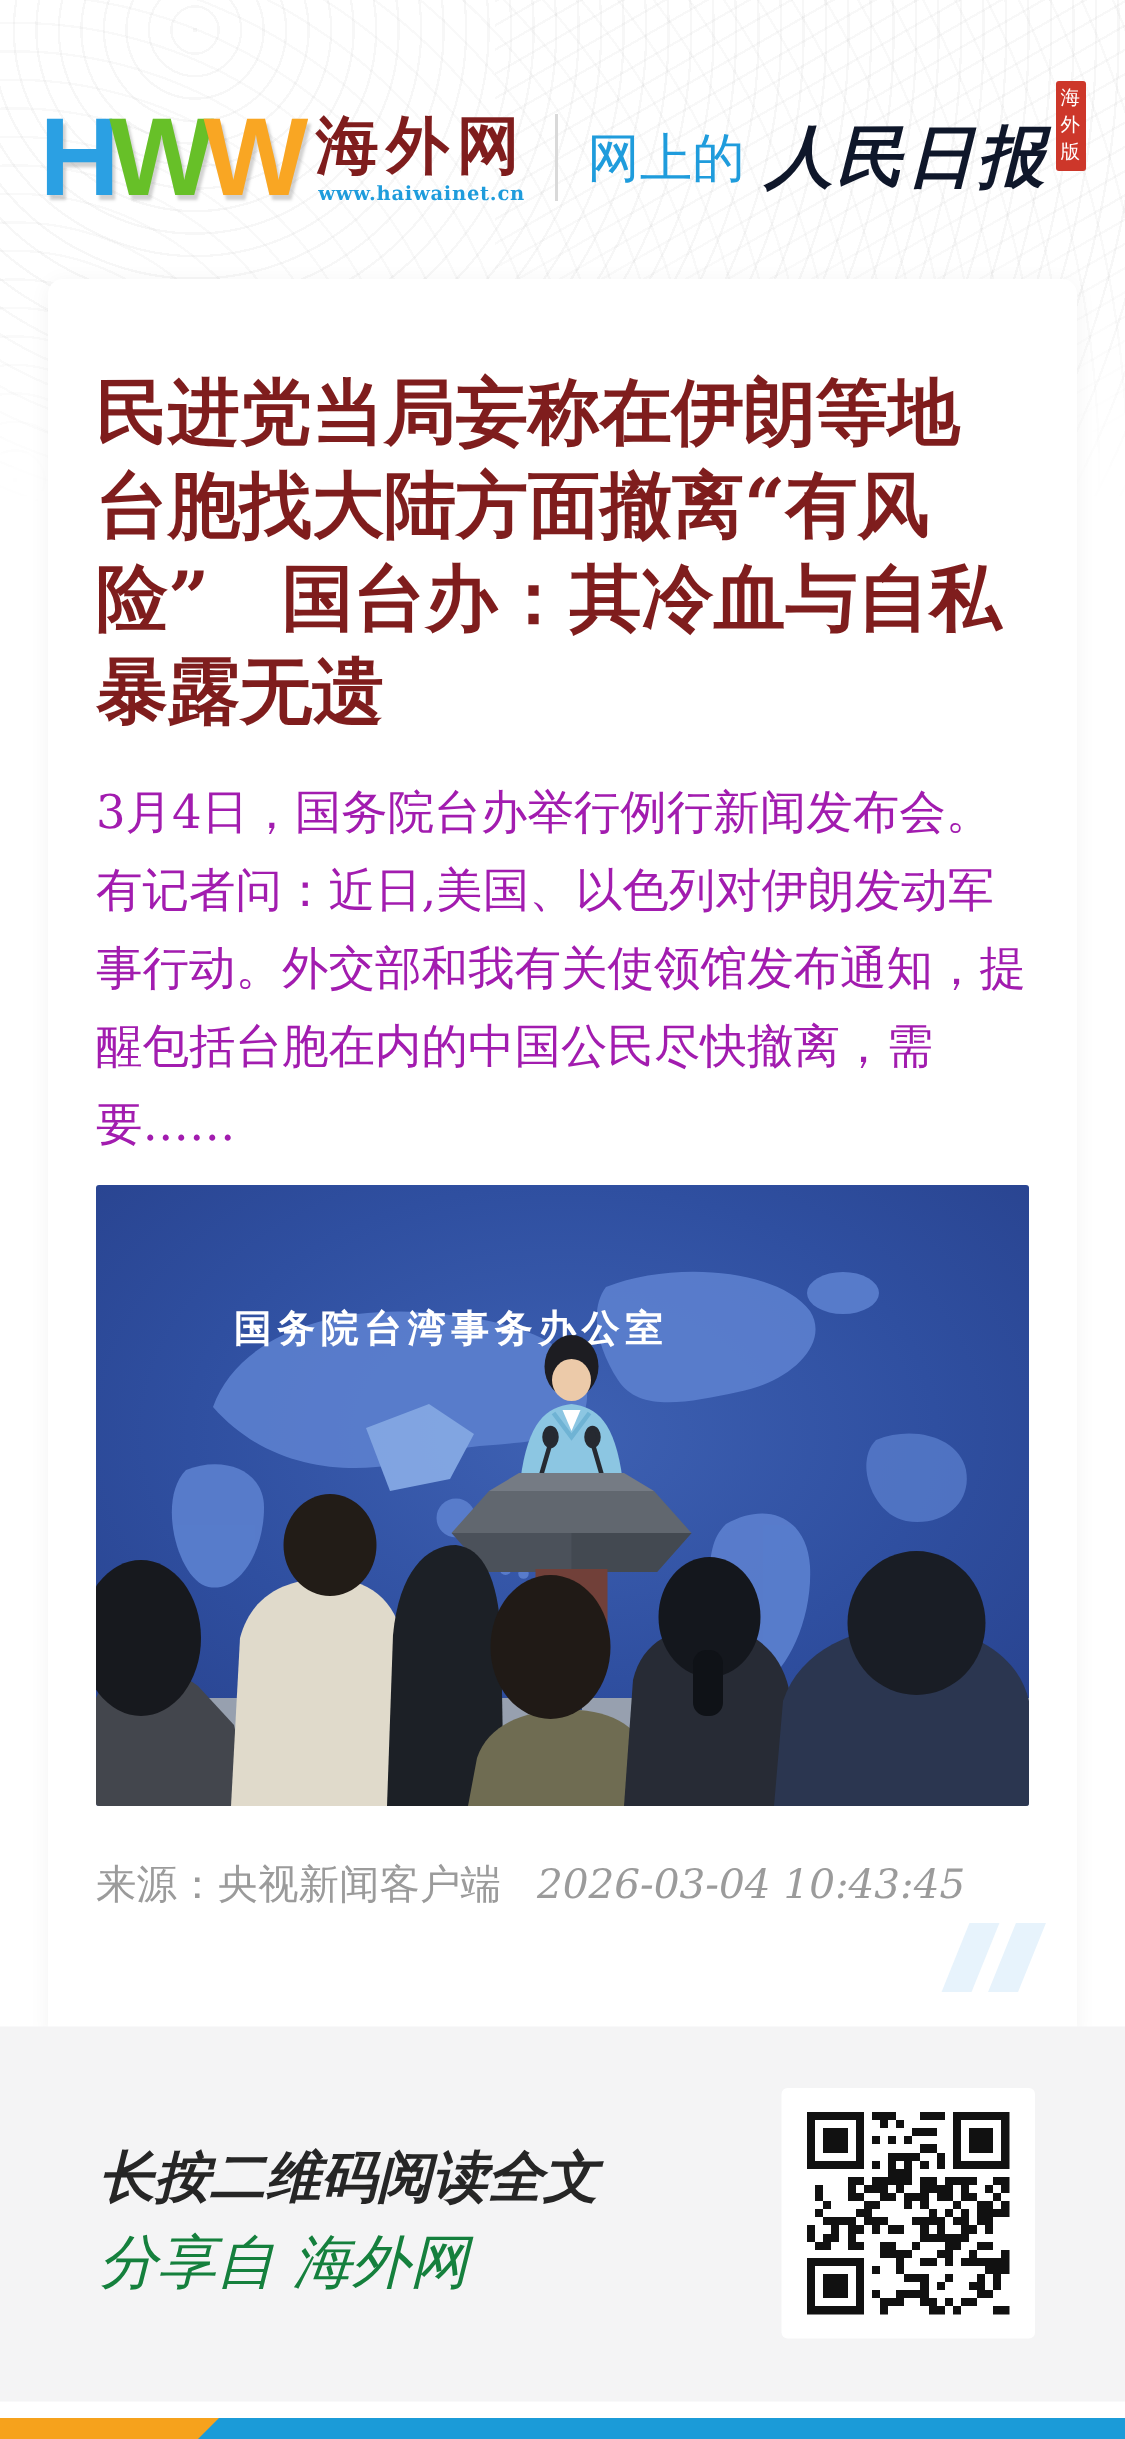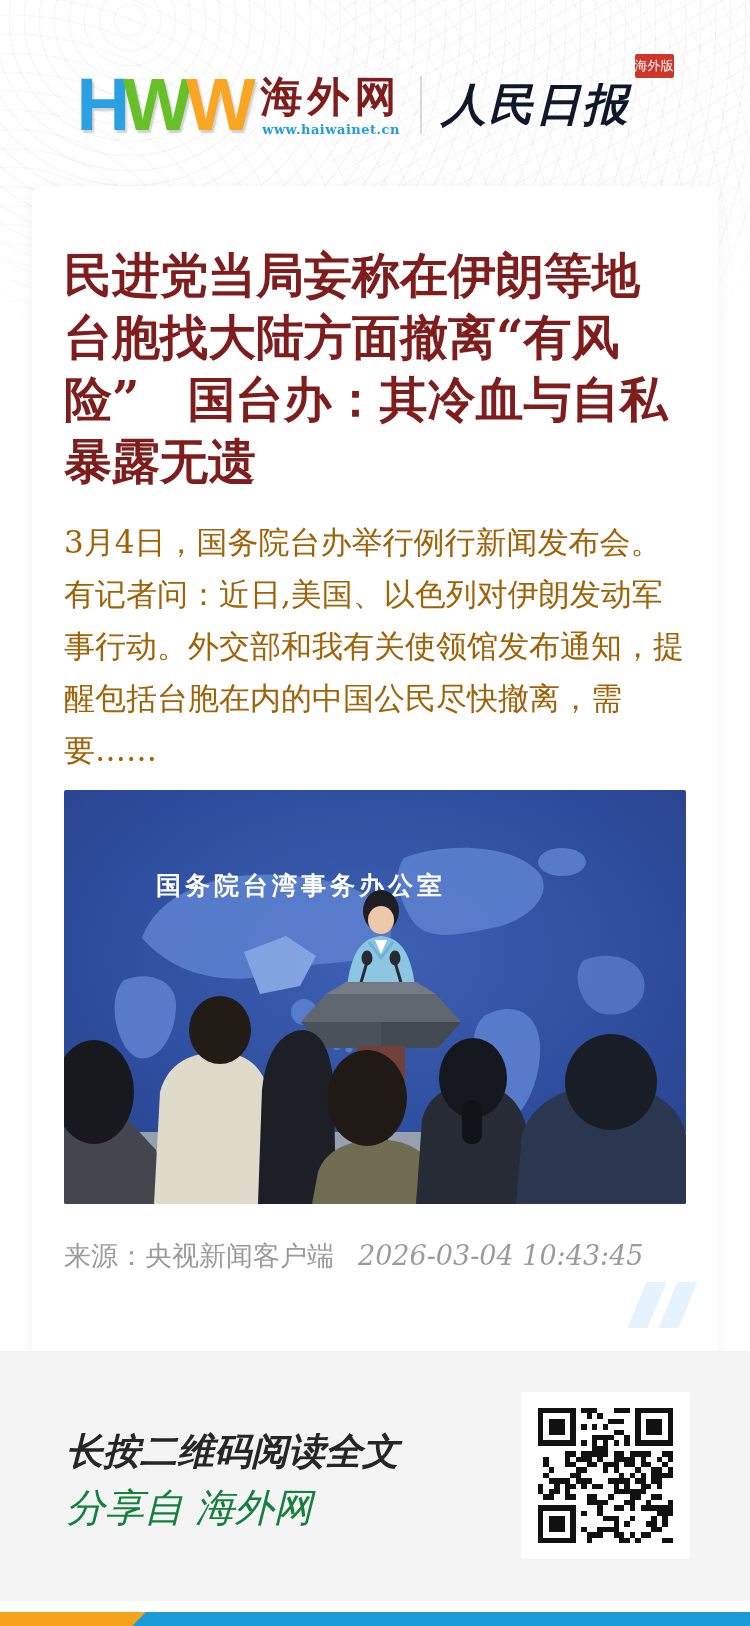--- a/index.html
+++ b/index.html
@@ -21,28 +21,28 @@
     align-items:center;justify-content:center;padding-top:24px;box-sizing:border-box;}
   .hww{display:flex;font-family:"Liberation Sans",sans-serif;font-weight:800;font-size:74px;
     line-height:1;letter-spacing:-7px;text-shadow:2px 3px 2px rgba(90,90,90,0.28);}
   .l-h{color:#2ba0e3}.l-w1{color:#67c028}.l-w2{color:#f9a623;margin-right:12px}
   .site-block{text-align:center;margin-right:16px;}
   .site-name{font-size:42px;font-weight:700;color:#7f1d1d;letter-spacing:5px;line-height:1.15;}
   .site-url{font-size:13px;font-weight:700;color:#1f9cdc;letter-spacing:0.5px;}
   .v-divider{width:2px;height:58px;background:#d9d9d9;margin:0 20px 0 2px;}
   .tagline{font-size:35px;color:#1f9cdc;font-family:"DejaVu Sans",sans-serif;margin-right:14px;}
   .pd-brand{font-size:45px;font-weight:700;font-style:italic;color:#0f172a;letter-spacing:2px;}
-  .edition-badge{width:39px;background:#cd372a;color:#fff;font-size:13px;line-height:18px;
+  .edition-badge{width:20px;background:#cd372a;color:#fff;font-size:13px;line-height:18px;
     text-align:center;padding:3px 0;margin-left:5px;align-self:flex-start;margin-top:30px;
     border-radius:2px;font-family:"DejaVu Sans",sans-serif;}
   
   .card{position:absolute;left:32px;top:186px;width:686px;height:1176px;background:#fff;
     border-radius:10px;box-shadow:0 2px 14px rgba(0,0,0,0.05);padding:0 32px;box-sizing:border-box;}
   .title{padding-top:58px;font-size:48px;line-height:62px;font-weight:700;color:#7f1d1d;}
-  .body-text{margin-top:24px;font-size:31px;line-height:52px;color:#a16207;}
+  .body-text{margin-top:24px;font-size:31px;line-height:52px;color:#a21caf;}
   .photo{display:block;margin-top:14px;width:622px;height:414px;border-radius:2px;}
   .source-line{margin-top:34px;font-size:27px;color:#9b9b9b;}
   .timestamp{margin-left:24px;font-style:italic;}
   .quote-marks{position:absolute;right:30px;top:1096px;display:flex;gap:11px;}
   .quote-bar{width:20px;height:46px;background:#e7f3fc;transform:skewX(-22deg);}
   
   .footer{position:absolute;left:0;top:1351px;width:750px;height:250px;background:#f4f4f5;font-style:italic;}
   .qr-hint{position:absolute;left:66px;top:76px;font-size:37px;font-weight:600;color:#262626;}
   .share-from{position:absolute;left:66px;top:130px;font-size:39px;color:#15803d;}
   .qr-box{position:absolute;left:521px;top:41px;width:169px;height:167px;background:#fff;border-radius:4px;}
@@ -62,20 +62,21 @@
   <div class="hww">
     <span class="l-h">H</span>
     <span class="l-w1">W</span>
     <span class="l-w2">W</span>
   </div>
   <div class="site-block">
     <div class="site-name">海外网</div>
     <div class="site-url">www.haiwainet.cn</div>
   </div>
   <div class="v-divider"></div>
+  <div class="tagline">网上的</div>
   <div class="pd-brand">人民日报</div>
   <div class="edition-badge">海外版</div>
 </div>
 
 <div class="card">
   <div class="title">民进党当局妄称在伊朗等地台胞找大陆方面撤离“有风险”　国台办：其冷血与自私暴露无遗</div>
   <div class="body-text">3月4日，国务院台办举行例行新闻发布会。有记者问：近日,美国、以色列对伊朗发动军事行动。外交部和我有关使领馆发布通知，提醒包括台胞在内的中国公民尽快撤离，需要……</div>
 
   <svg class="photo" viewBox="0 0 622 414" preserveAspectRatio="none">
     <defs>

